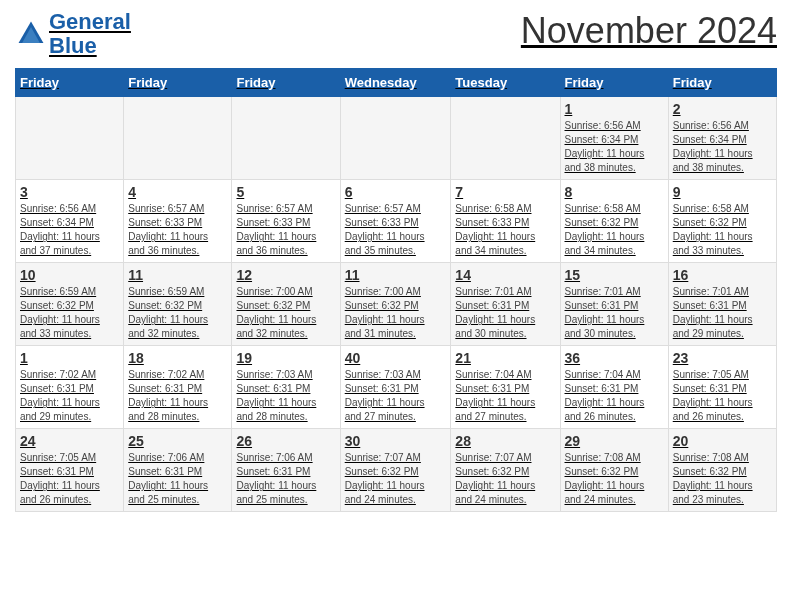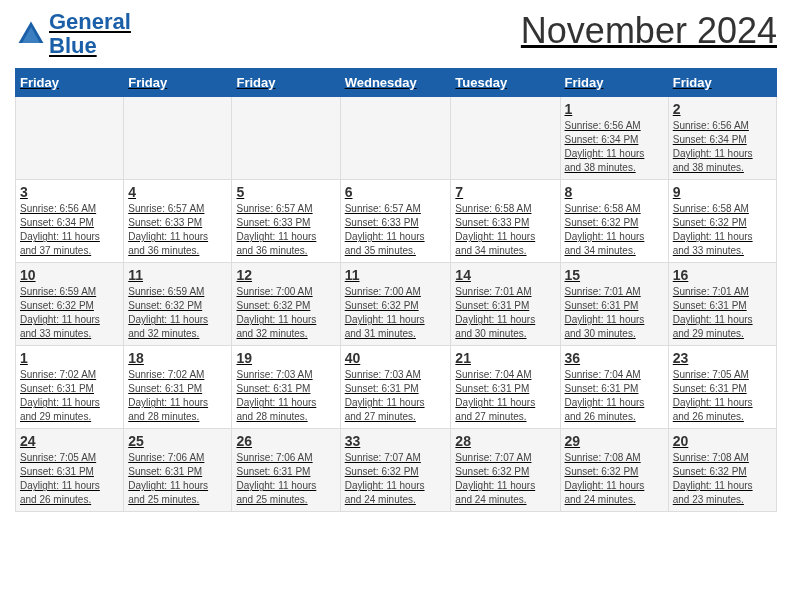--- a/index.html
+++ b/index.html
@@ -244,21 +244,21 @@
 and 25 minutes.</div>
           </td>
           <td>
             <span class="day-num">26</span>
             <div class="day-info" style="white-space: pre-line;">Sunrise: 7:06 AM
 Sunset: 6:31 PM
 Daylight: 11 hours
 and 25 minutes.</div>
           </td>
           <td>
-            <span class="day-num">33</span>
+            <span class="day-num">30</span>
             <div class="day-info" style="white-space: pre-line;">Sunrise: 7:07 AM
 Sunset: 6:32 PM
 Daylight: 11 hours
 and 24 minutes.</div>
           </td>
           <td>
             <span class="day-num">28</span>
             <div class="day-info" style="white-space: pre-line;">Sunrise: 7:07 AM
 Sunset: 6:32 PM
 Daylight: 11 hours

